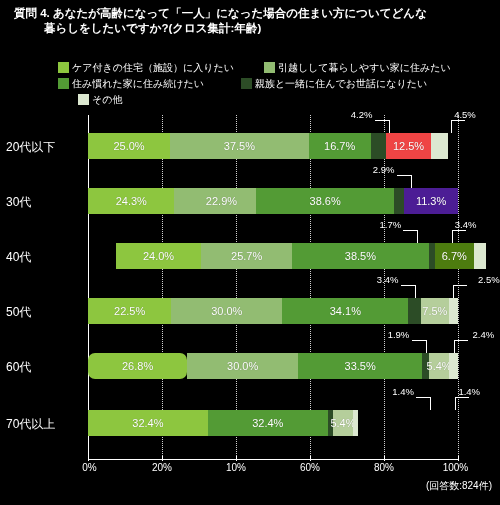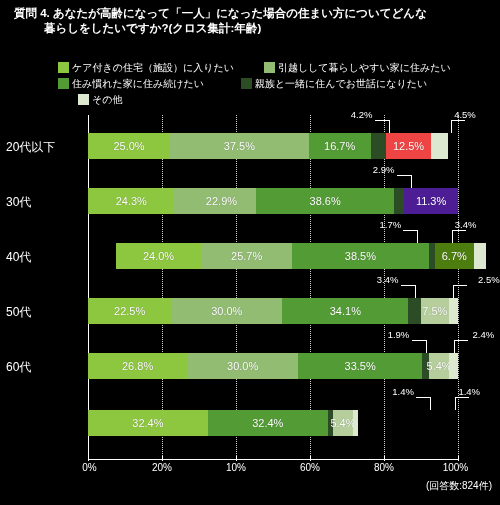--- a/index.html
+++ b/index.html
@@ -236,20 +236,21 @@
         </div>
       </div>
     </div>
 
   <div class="cat-wrap" id="cat-wrap">
       <div class="cat-label" style="top: 24px;">20代以下</div>
       <div class="cat-label" style="top: 79px;">30代</div>
       <div class="cat-label" style="top: 134px;">40代</div>
       <div class="cat-label" style="top: 189px;">50代</div>
       <div class="cat-label" style="top: 244px;">60代</div>
+      <div class="cat-label" style="top: 301px;">70代以上</div>
     </div>
 
   <div class="plot" id="plot">
     <div class="axis-frame-left"></div>
     <div class="axis-frame-right"></div>
     <div class="axis-frame-bottom"></div>
   <div class="gridline" style="left: 74px;"></div>
       <div class="gridline" style="left: 148px;"></div>
       <div class="gridline" style="left: 222px;"></div>
       <div class="gridline" style="left: 296px;"></div>
@@ -310,21 +311,21 @@
         <div class="seg" style="width: 126.17px; background: rgb(83, 155, 53);">
           <span class="seg-label">34.1%</span>
         </div>
         <div class="seg" style="width: 12.58px; background: rgb(44, 76, 38);"></div>
         <div class="seg" style="width: 27.75px; background: rgb(181, 206, 155);">
           <span class="seg-label" style="color: rgb(255, 255, 255);">7.5%</span>
         </div>
         <div class="seg" style="width: 9.25px; background: rgb(220, 232, 208);"></div>
       </div>
       <div class="bar-row" style="top: 238px;">
-        <div class="seg" style="width: 99.16px; background: rgb(141, 198, 63);">
+        <div class="seg" style="width: 99.16px; background: rgb(141, 198, 63); border-radius: 7px;">
           <span class="seg-label">26.8%</span>
         </div>
         <div class="seg" style="width: 111px; background: rgb(146, 188, 114);">
           <span class="seg-label">30.0%</span>
         </div>
         <div class="seg" style="width: 123.95px; background: rgb(83, 155, 53);">
           <span class="seg-label">33.5%</span>
         </div>
         <div class="seg" style="width: 7.03px; background: rgb(44, 76, 38);"></div>
         <div class="seg" style="width: 19.98px; background: rgb(181, 206, 155);">

